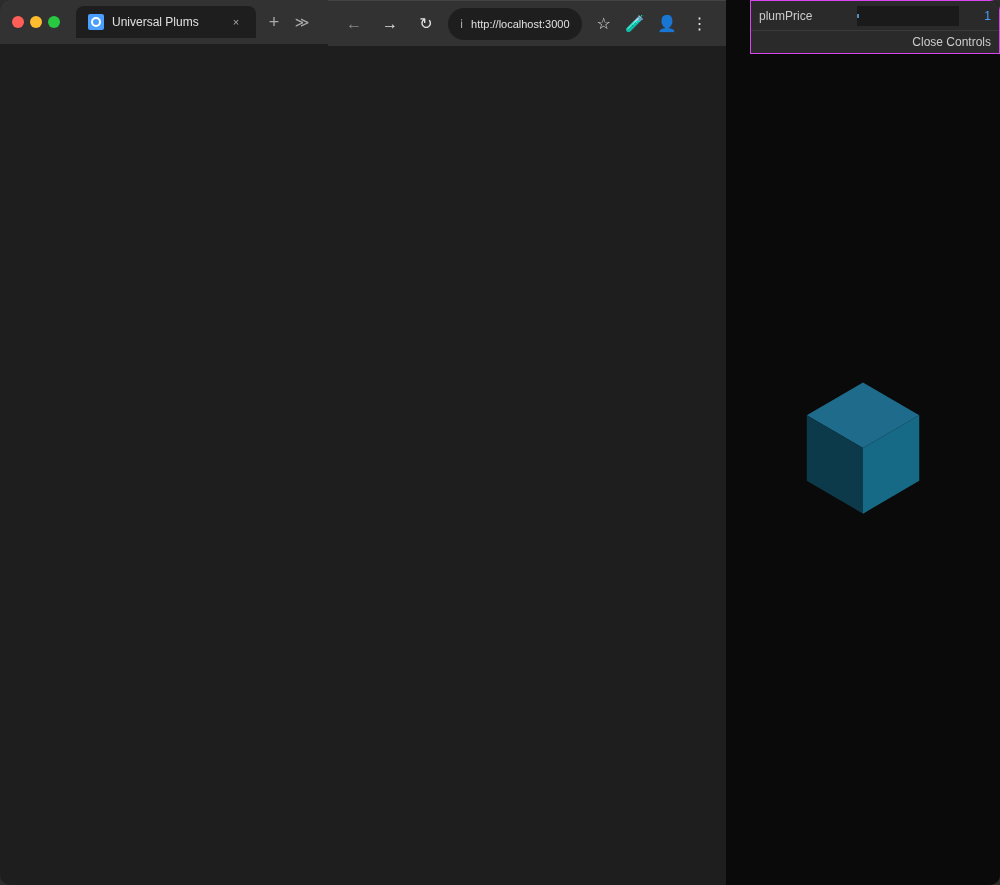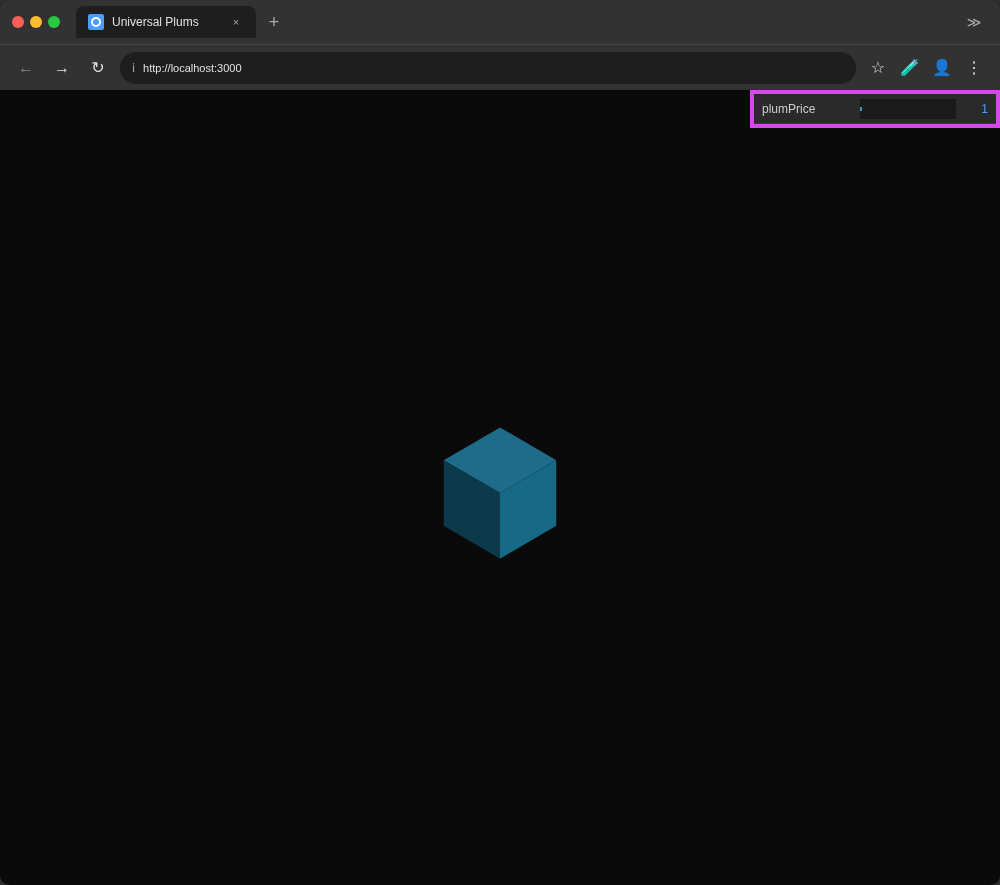--- a/index.html
+++ b/index.html
@@ -3,21 +3,21 @@
   <meta charset="utf-8">
   <style>
     * { margin: 0; padding: 0; box-sizing: border-box; }
     body { width: 1000px; height: 885px; overflow: hidden; font-family: -apple-system, BlinkMacSystemFont, 'Segoe UI', sans-serif; background: #2c2c2c; }
 
     
     .browser-window {
       width: 1000px;
       height: 885px;
       display: flex;
-      flex-direction: column;
+      flex-direction: row;
       background: #1e1e1e;
       border-radius: 10px;
       overflow: hidden;
     }
 
     
     .title-bar {
       background: #323232;
       height: 44px;
       display: flex;
@@ -207,21 +207,21 @@
       width: 140px;
       height: 150px;
     }
 
     
     .controls-panel {
       position: absolute;
       top: 0;
       right: 0;
       background: #2a2a2a;
-      border: 4px solid #d946ef;
+      border: 1px solid #d946ef;
       min-width: 250px;
     }
 
     .control-row {
       display: flex;
       align-items: center;
       height: 30px;
       border-bottom: 1px solid #3a3a3a;
       padding: 0 8px;
       gap: 8px;
@@ -330,16 +330,17 @@
       <div class="control-row">
         <span class="control-label">plumPrice</span>
         <div class="control-slider-container">
           <div class="control-slider-track" style="width: 2%;"></div>
         </div>
         <span class="control-value">1</span>
       </div>
 
 
 
+      <div class="close-controls">Close Controls</div>
     </div>
 
   </div>
 </div>
 
 </body></html>

